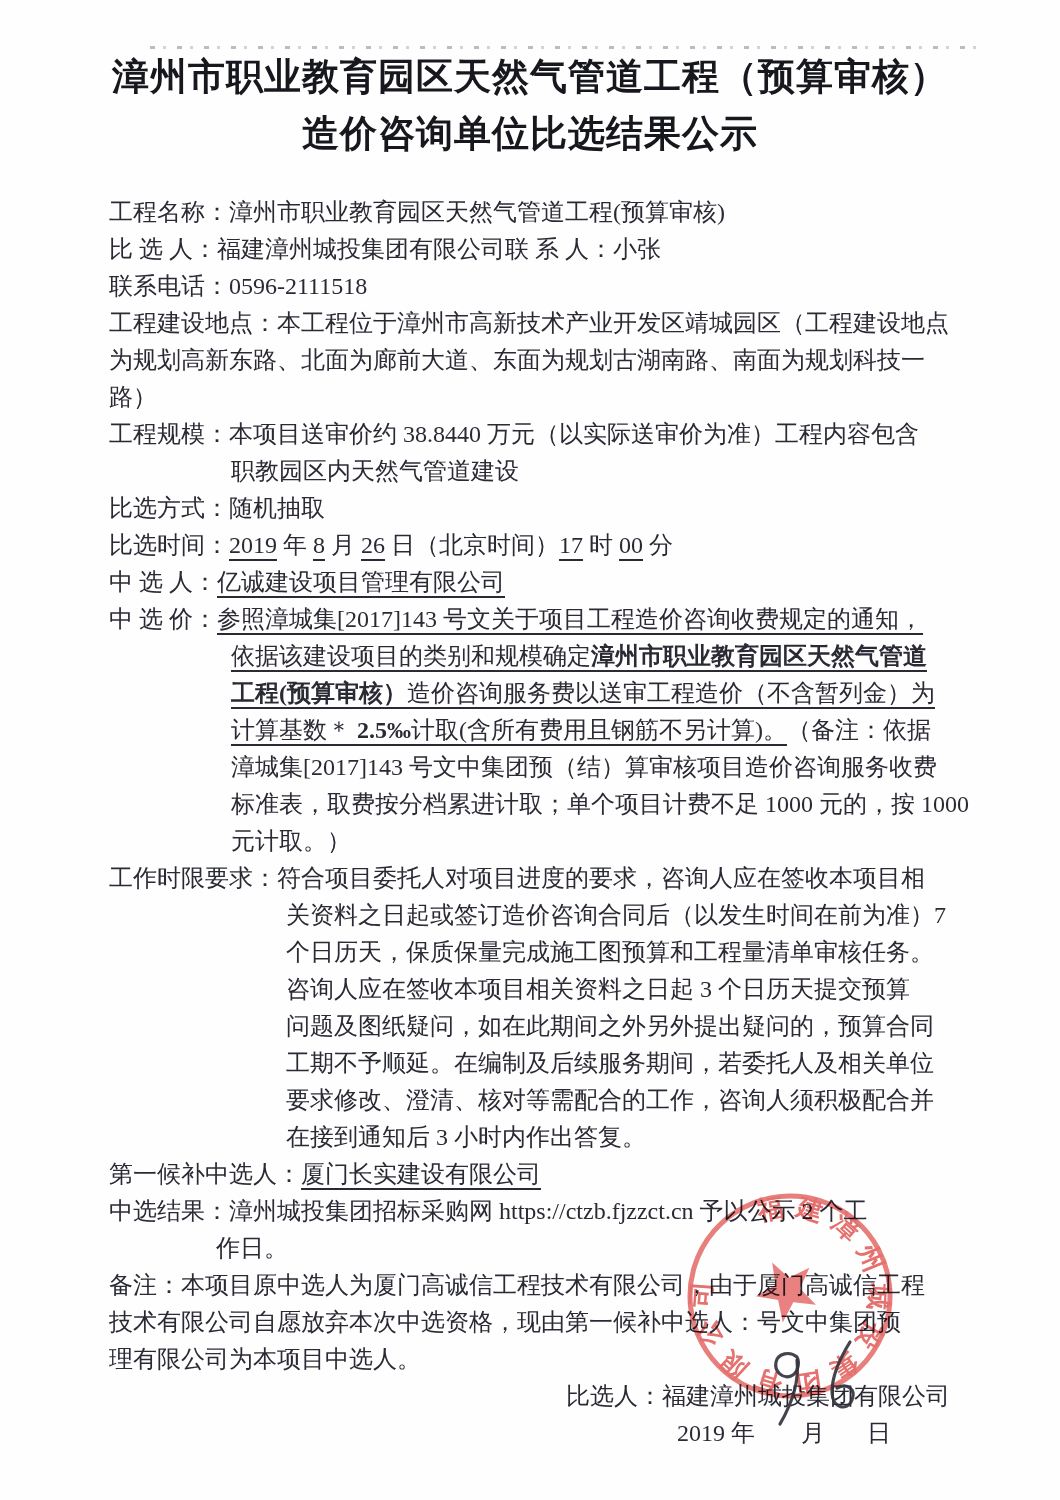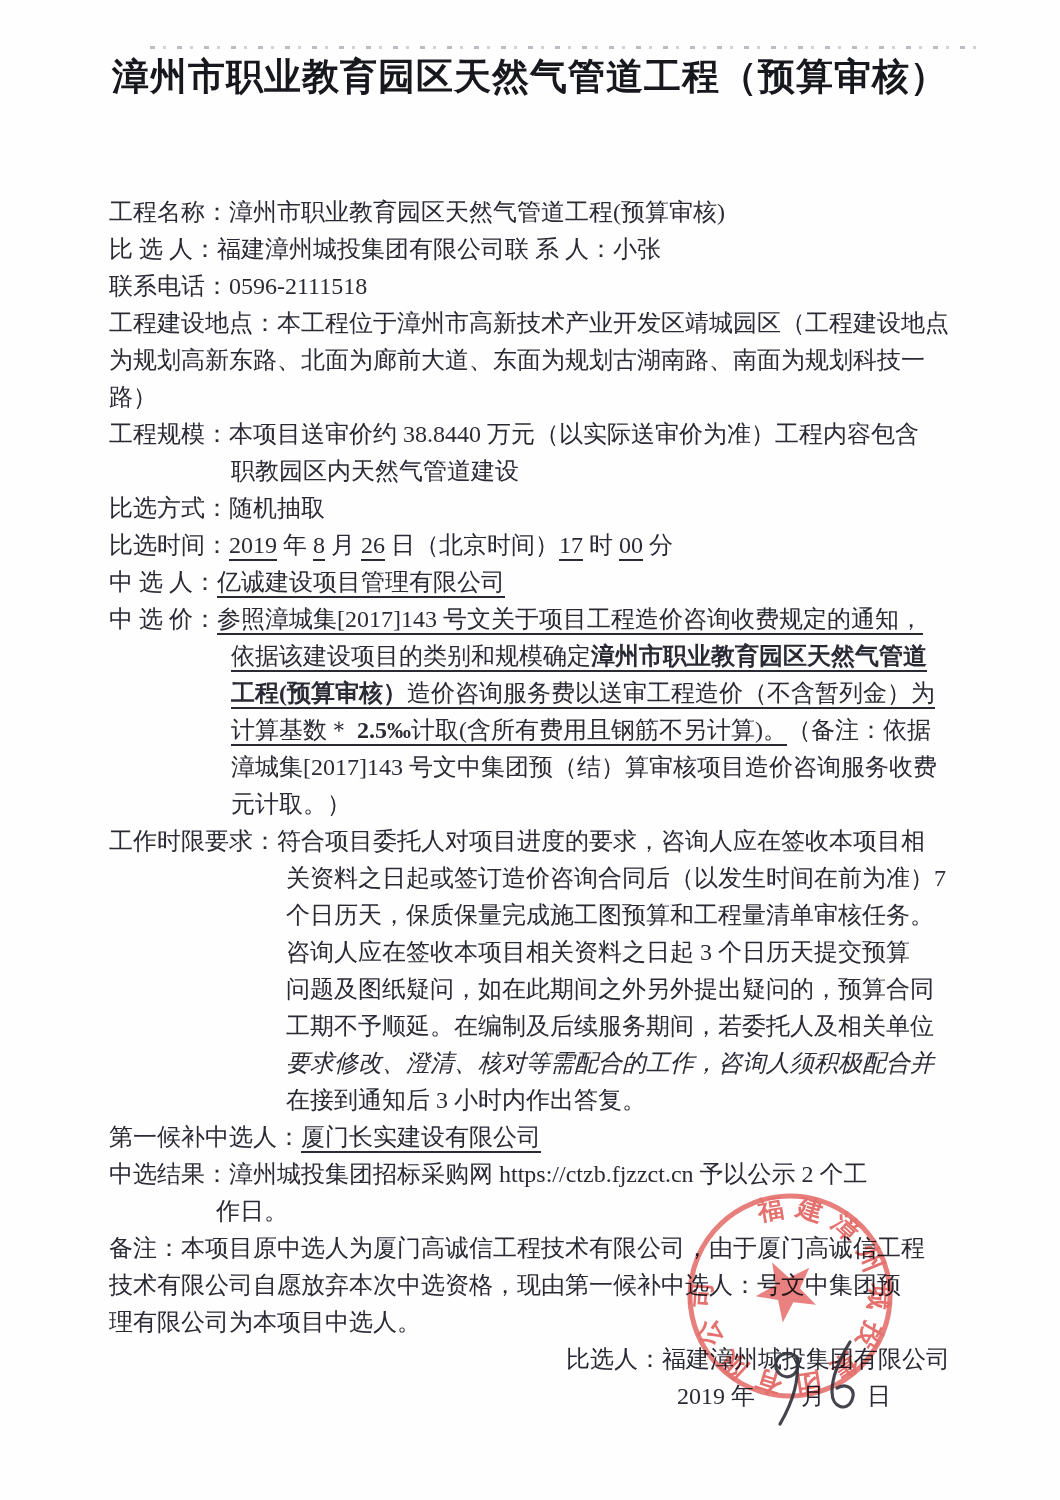--- a/index.html
+++ b/index.html
@@ -42,47 +42,49 @@
 </style>
 </head>
 <body>
 
 <div class="page">
 
   <div class="noise"></div>
 
   <div class="title">
     <div>漳州市职业教育园区天然气管道工程（预算审核）</div>
+    <div>造价咨询单位比选结果公示</div>
   </div>
 
   <div class="doc" id="doc-body">
       <div class="line"><span>工程名称：</span><span>漳州市职业教育园区天然气管道工程(预算审核)</span></div>
       <div class="line"><span>比 选 人：</span><span>福建漳州城投集团有限公司</span><span style="">联 系 人：</span><span>小张</span></div>
       <div class="line"><span>联系电话：</span><span>0596-2111518</span></div>
       <div class="line"><span>工程建设地点：</span><span>本工程位于漳州市高新技术产业开发区靖城园区（工程建设地点</span></div>
       <div class="line"><span>为规划高新东路、北面为廊前大道、东面为规划古湖南路、南面为规划科技一</span></div>
       <div class="line"><span>路）</span></div>
       <div class="line"><span>工程规模：</span><span>本项目送审价约 38.8440 万元（以实际送审价为准）工程内容包含</span></div>
       <div class="line" style="padding-left: 122px;"><span>职教园区内天然气管道建设</span></div>
       <div class="line"><span>比选方式：</span><span>随机抽取</span></div>
       <div class="line"><span>比选时间：</span><span class="u">2019</span><span> 年 </span><span class="u">8</span><span> 月 </span><span class="u">26</span><span> 日（北京时间）</span><span class="u">17</span><span> 时 </span><span class="u">00</span><span> 分</span></div>
       <div class="line"><span>中 选 人：</span><span class="u">亿诚建设项目管理有限公司</span></div>
       <div class="line"><span>中 选 价：</span><span class="u">参照漳城集[2017]143 号文关于项目工程造价咨询收费规定的通知，</span></div>
       <div class="line" style="padding-left: 122px;"><span class="u">依据该建设项目的类别和规模确定</span><span class="u b">漳州市职业教育园区天然气管道</span></div>
       <div class="line" style="padding-left: 122px;"><span class="u b">工程(预算审核）</span><span class="u">造价咨询服务费以送审工程造价（不含暂列金）为</span></div>
       <div class="line" style="padding-left: 122px;"><span class="u">计算基数＊ </span><span class="u b">2.5‰</span><span class="u">计取(含所有费用且钢筋不另计算)。</span><span>（备注：依据</span></div>
       <div class="line" style="padding-left: 122px;"><span>漳城集[2017]143 号文中集团预（结）算审核项目造价咨询服务收费</span></div>
+      <div class="line" style="padding-left: 122px;"><span>标准表，取费按分档累进计取；单个项目计费不足 1000 元的，按 1000</span></div>
       <div class="line" style="padding-left: 122px;"><span>元计取。）</span></div>
       <div class="line"><span>工作时限要求：</span><span>符合项目委托人对项目进度的要求，咨询人应在签收本项目相</span></div>
       <div class="line" style="padding-left: 177px;"><span>关资料之日起或签订造价咨询合同后（以发生时间在前为准）7</span></div>
       <div class="line" style="padding-left: 177px;"><span>个日历天，保质保量完成施工图预算和工程量清单审核任务。</span></div>
       <div class="line" style="padding-left: 177px;"><span>咨询人应在签收本项目相关资料之日起 3 个日历天提交预算</span></div>
       <div class="line" style="padding-left: 177px;"><span>问题及图纸疑问，如在此期间之外另外提出疑问的，预算合同</span></div>
       <div class="line" style="padding-left: 177px;"><span>工期不予顺延。在编制及后续服务期间，若委托人及相关单位</span></div>
-      <div class="line" style="padding-left: 177px; font-style: italic;"><span>要求修改、澄清、核对等需配合的工作，咨询人须积极配合并</span></div>
+      <div class="line" style="padding-left: 177px;"><span>要求修改、澄清、核对等需配合的工作，咨询人须积极配合并</span></div>
       <div class="line" style="padding-left: 177px;"><span>在接到通知后 3 小时内作出答复。</span></div>
       <div class="line"><span>第一候补中选人：</span><span class="u">厦门长实建设有限公司</span></div>
       <div class="line"><span>中选结果：</span><span>漳州城投集团招标采购网 https://ctzb.fjzzct.cn 予以公示 2 个工</span></div>
       <div class="line" style="padding-left: 107px;"><span>作日。</span></div>
       <div class="line"><span>备注：</span><span>本项目原中选人为厦门高诚信工程技术有限公司，由于厦门高诚信工程</span></div>
       <div class="line"><span>技术有限公司自愿放弃本次中选资格，现由第一候补中选人：号文中集团预</span></div>
       <div class="line"><span>理有限公司为本项目中选人。</span></div>
       <div class="line" style="padding-left: 457px;"><span>比选人：福建漳州城投集团有限公司</span></div>
       <div class="line" style="padding-left: 568px;"><span>2019 年</span><span style="margin-left: 46px;">月</span><span style="margin-left: 42px;">日</span></div>
     </div>

